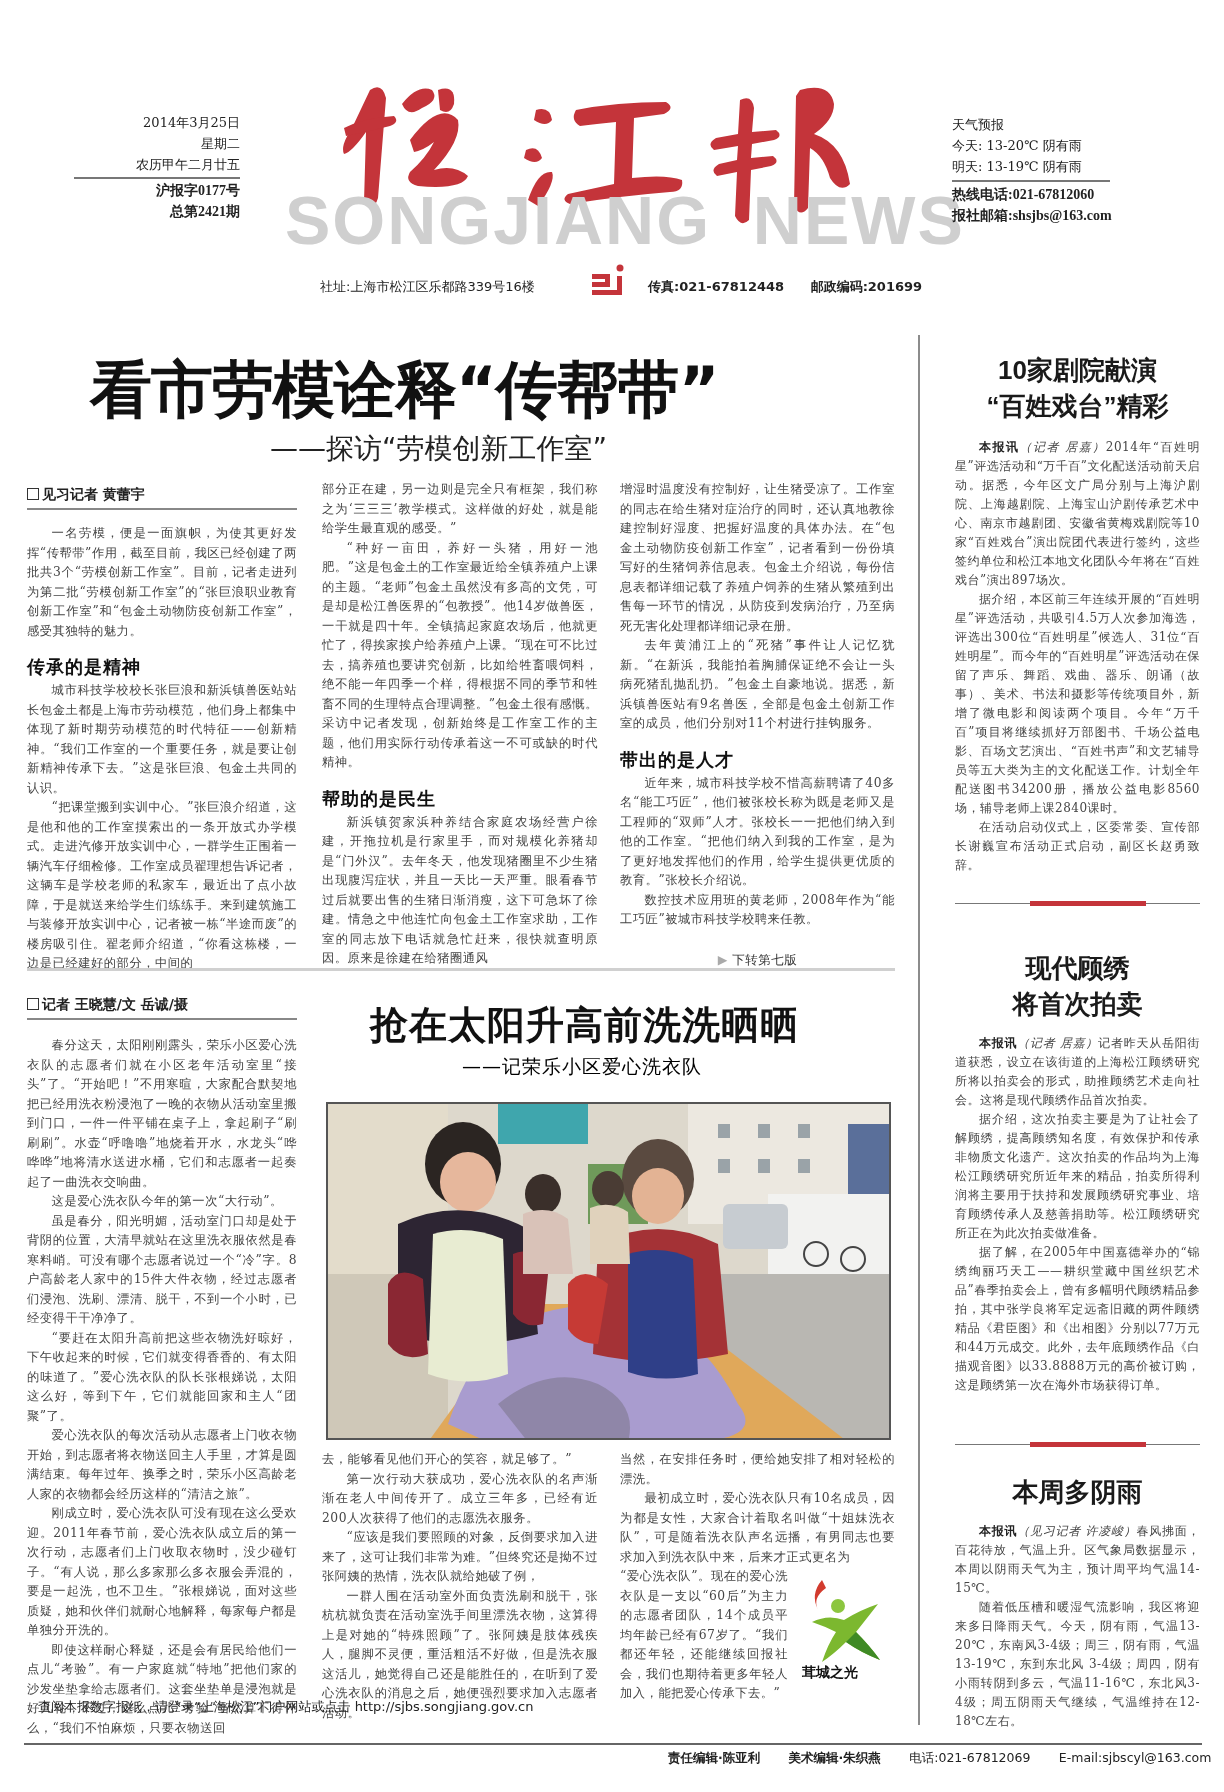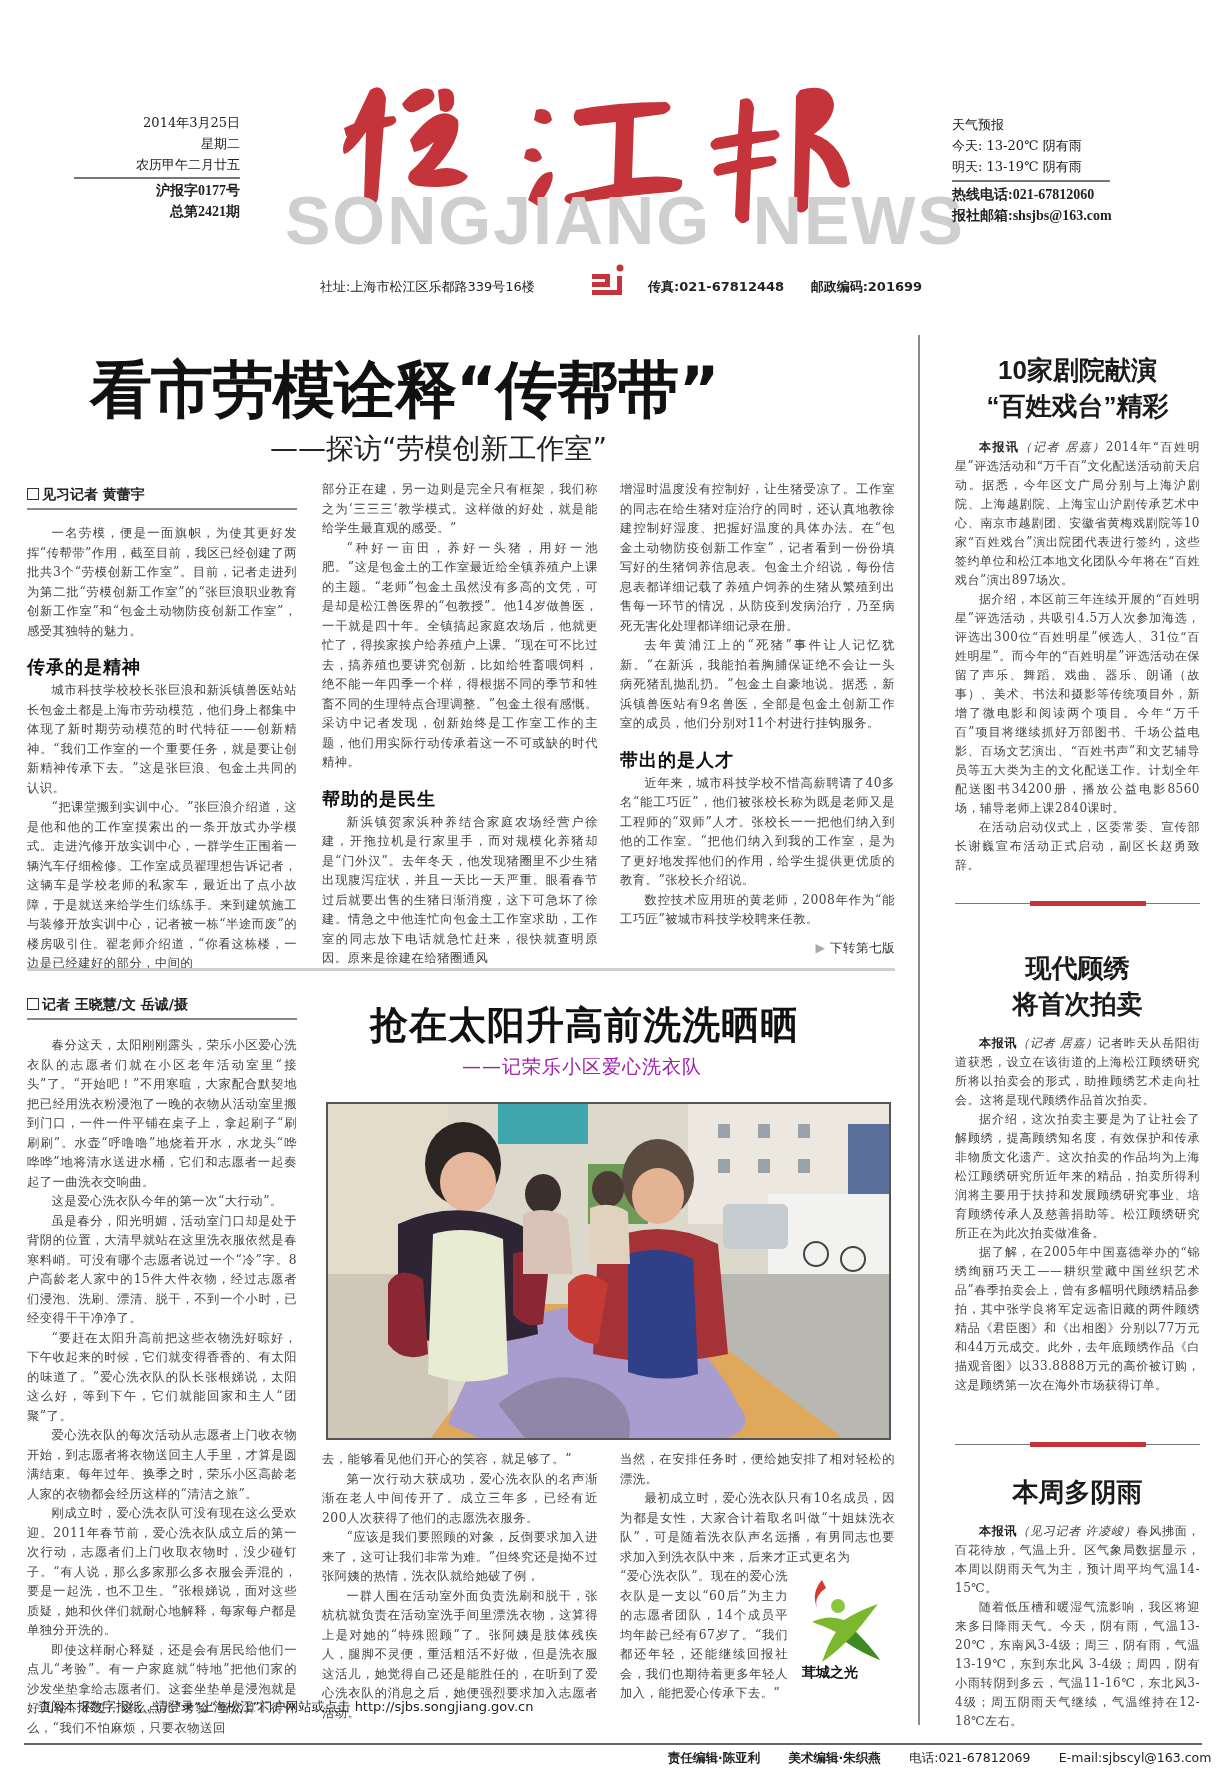--- a/index.html
+++ b/index.html
@@ -28,27 +28,27 @@
 
 
 .h1{left:90px;top:348px;width:760px;font-family:"DejaVu Sans",sans-serif;font-weight:bold;font-size:62px;letter-spacing:-1px;color:#111;white-space:nowrap}
 .h1sub{left:270px;top:430px;font-family:"DejaVu Sans",sans-serif;font-size:28px;color:#222;white-space:nowrap}
 .byline{font-family:"DejaVu Sans",sans-serif;font-size:14px;font-weight:bold;color:#222;border-bottom:2px solid #888;padding-bottom:4px}
 .byline .box{display:inline-block;width:12px;height:12px;border:1.5px solid #333;vertical-align:-1px;margin-right:3px}
 .col{font-size:12.3px;line-height:19.5px;color:#444;text-align:justify;letter-spacing:.5px}
 .col p{text-indent:2em}
 .col p.noind{text-indent:0}
 .col h3{font-family:"DejaVu Sans",sans-serif;font-size:18px;font-weight:bold;color:#111;margin:14px 0 2px 0;line-height:24px;text-indent:0;letter-spacing:1px}
-.cont{font-size:12.5px;color:#333;text-align:right;margin-top:8px}
+.cont{font-size:12.5px;color:#333;text-align:center;margin-top:20px}
 .cont .tri{color:#aaa}
 .hsep{left:27px;top:968px;width:868px;height:3px;background:#d0d0d0}
 
 
 .h2{left:370px;top:1000px;font-family:"DejaVu Sans",sans-serif;font-weight:bold;font-size:38px;color:#111;white-space:nowrap;letter-spacing:1px}
-.h2sub{left:462px;top:1054px;font-family:"DejaVu Sans",sans-serif;font-size:19px;color:#a21caf;white-space:nowrap;letter-spacing:1px}
+.h2sub{left:462px;top:1054px;font-family:"DejaVu Sans",sans-serif;font-size:19px;color:#000000;white-space:nowrap;letter-spacing:1px}
 .photo{left:326px;top:1102px;width:565px;height:338px;border:2px solid #555;overflow:hidden;background:#e8e4da}
 .lightlogo{left:808px;top:1580px;width:78px;height:110px}
 .lightlogo .lbl{position:absolute;left:-6px;top:84px;font-family:"DejaVu Sans",sans-serif;font-size:14px;font-weight:bold;color:#111;white-space:nowrap}
 
 
 .rcol{left:955px;width:245px}
 .rhead{font-family:Liberation Sans, sans-serif;font-weight:bold;font-size:26px;color:#1a1a1a;text-align:center;line-height:36px}
 .rcol .col{font-size:12px;line-height:19px}
 .rcol .col .lead{font-weight:bold;color:#222}
 .rcol .col .auth{font-style:italic}

